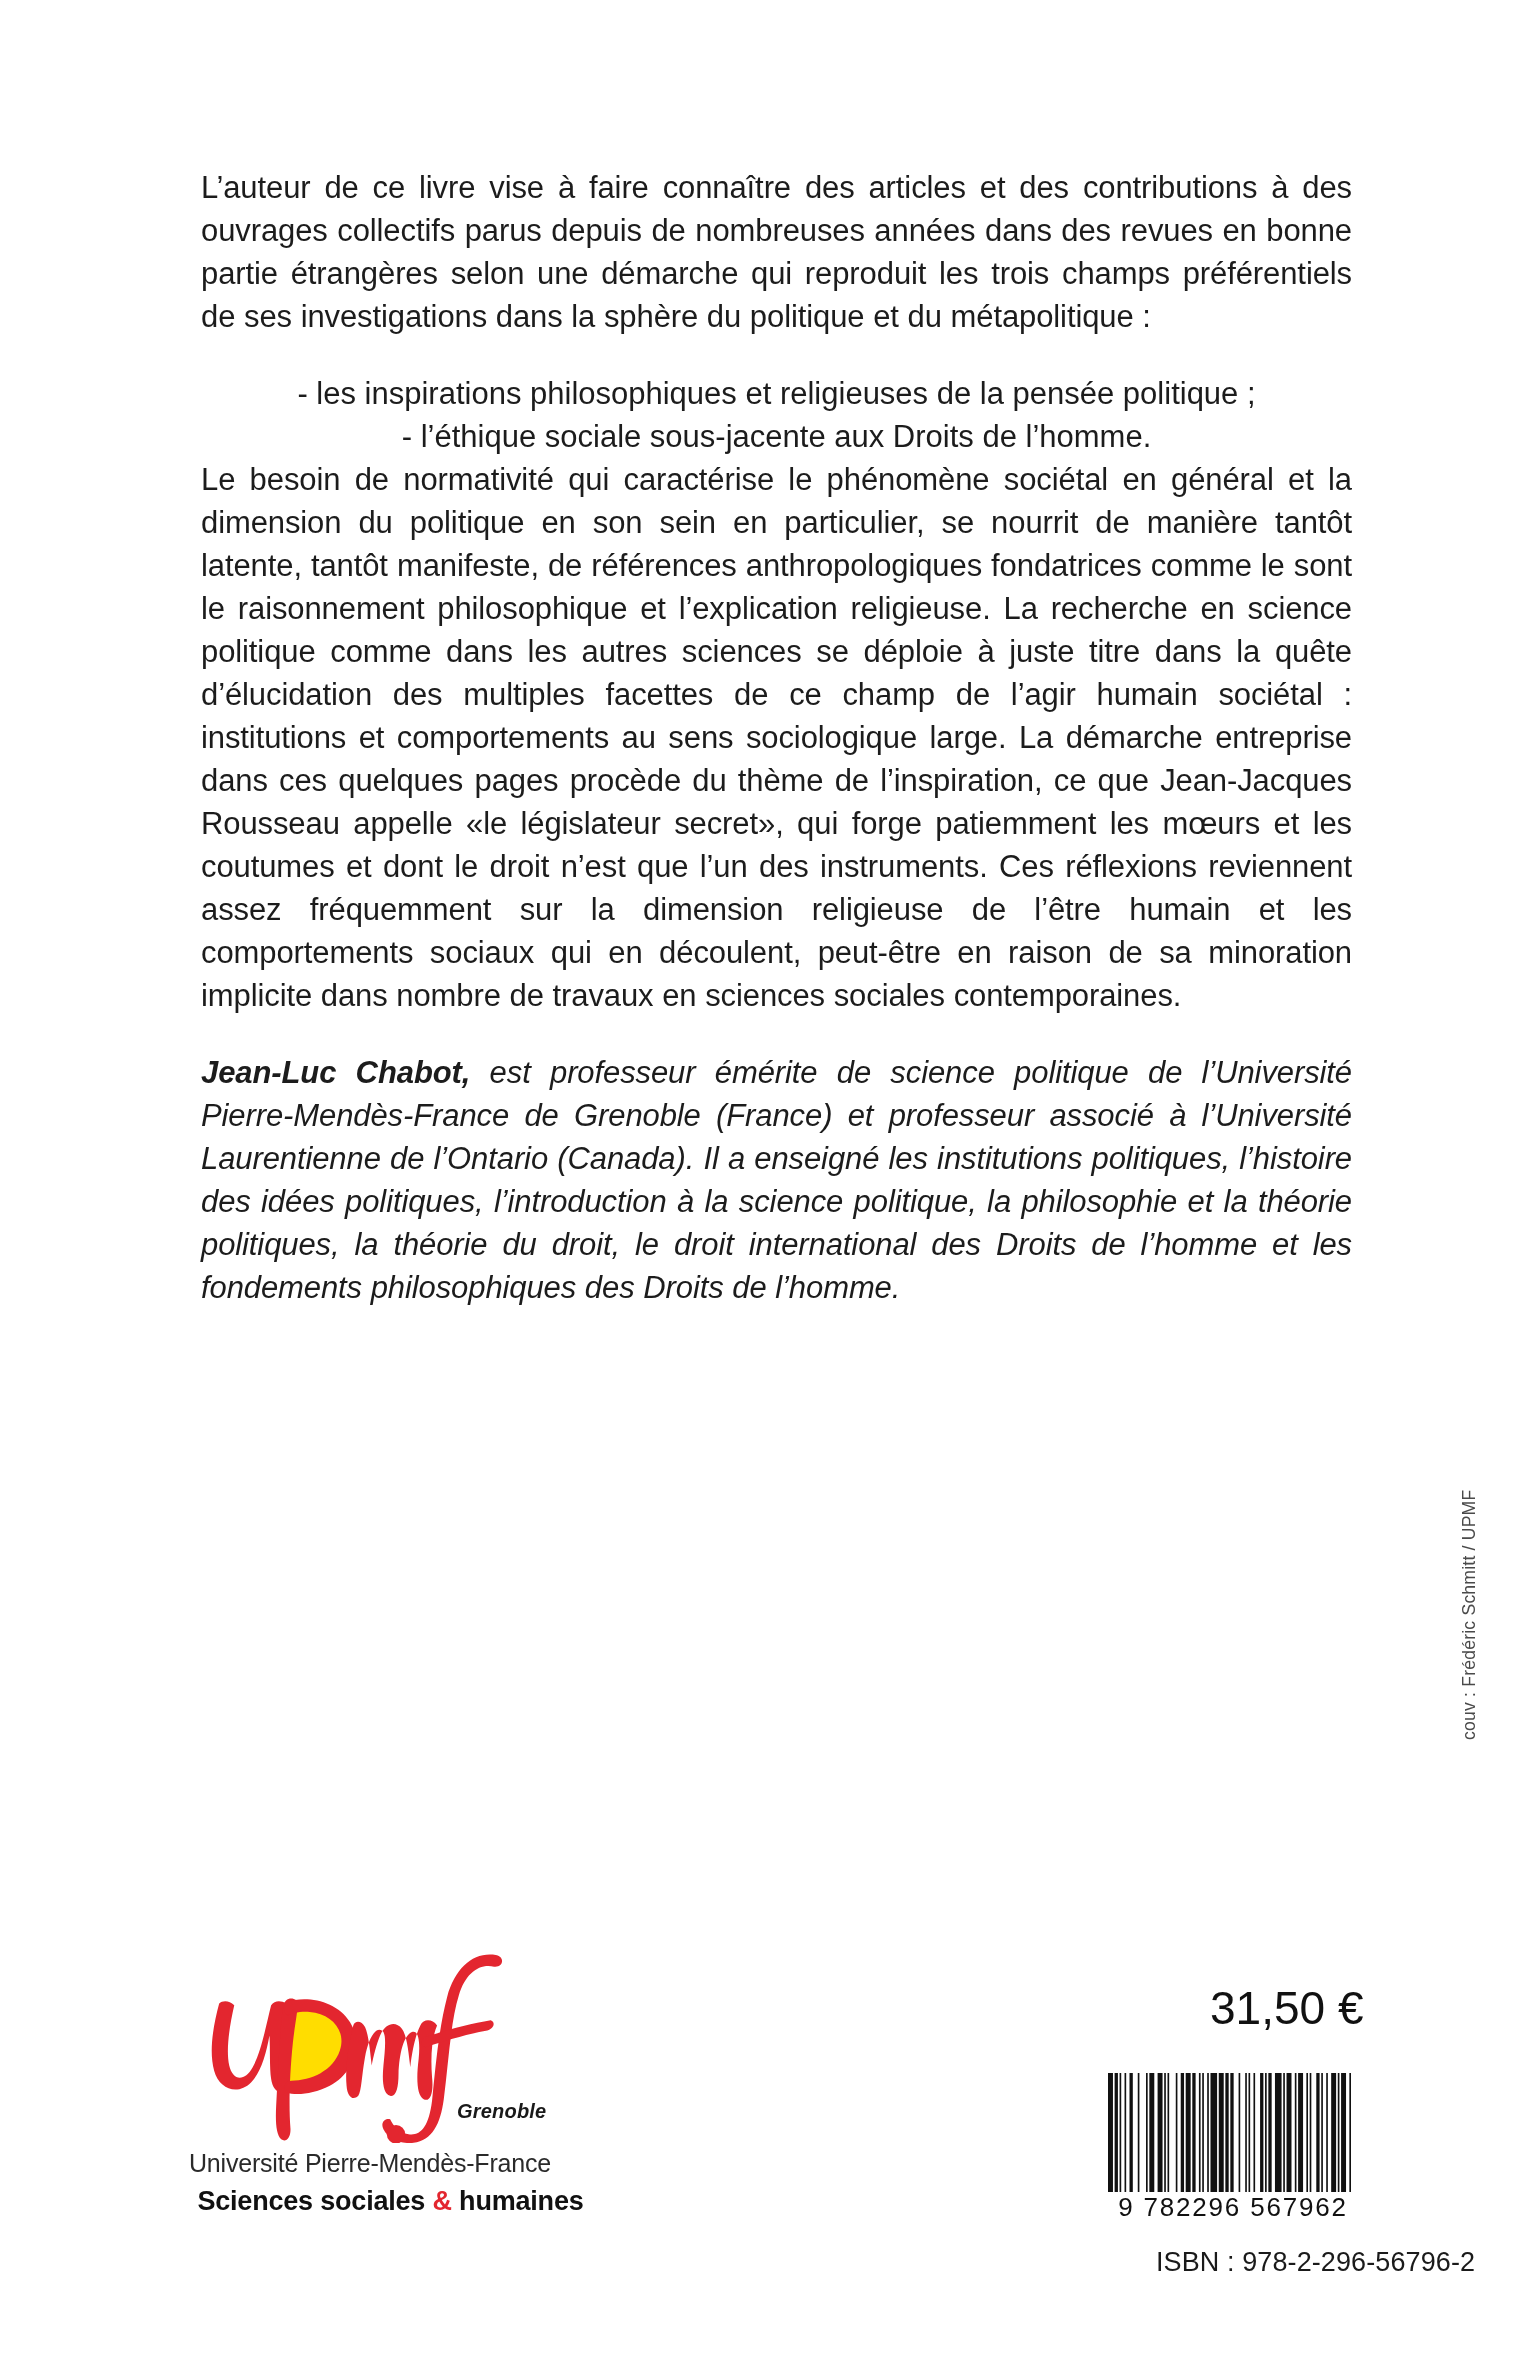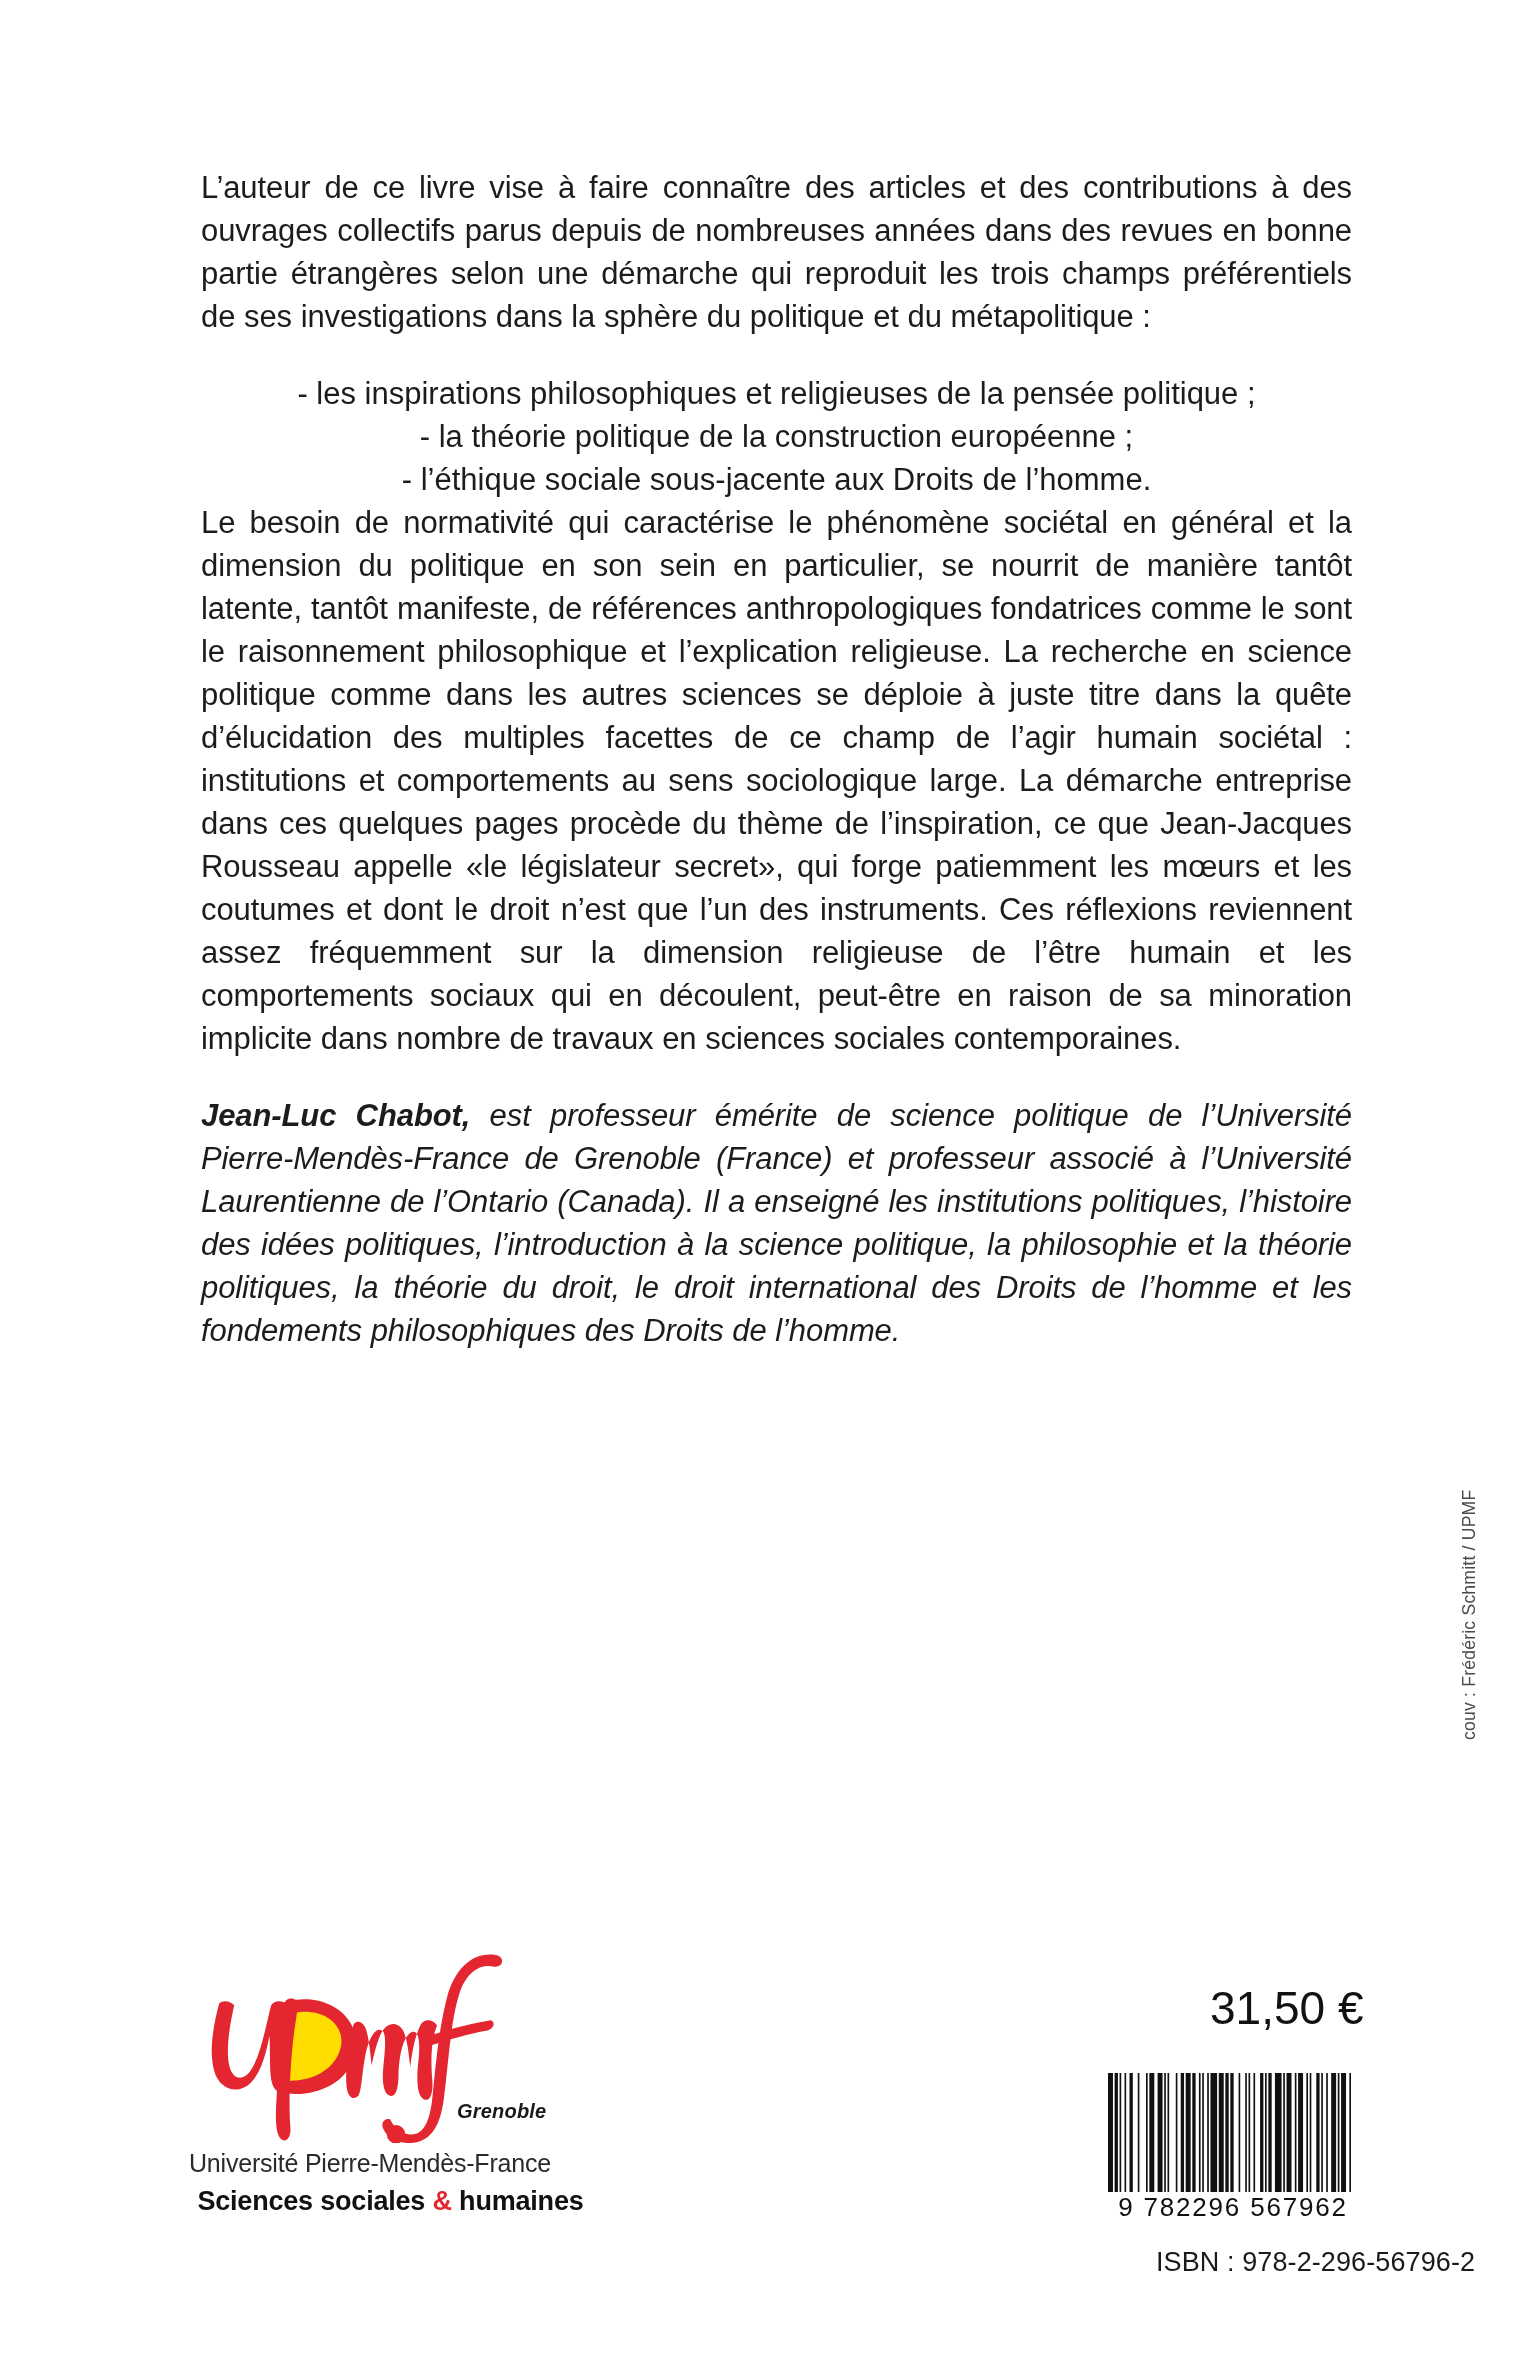--- a/index.html
+++ b/index.html
@@ -156,21 +156,20 @@
 </style>
 </head>
 <body>
 
 <div class="blurb">
 
   <p class="para">L’auteur de ce livre vise à faire connaître des articles et des contri­butions à des ouvrages collectifs parus depuis de nombreuses années dans des revues en bonne partie étrangères selon une démarche qui reproduit les trois champs préférentiels de ses inves­tigations dans la sphère du politique et du métapolitique :</p>
 
   <div class="bullets">
     <div>- les inspirations philosophiques et religieuses de la pensée politique ;</div>
-    <div>- la théorie politique de la construction européenne ;</div>
     <div>- l’éthique sociale sous-jacente aux Droits de l’homme.</div>
   </div>
 
   <p class="para">Le besoin de normativité qui caractérise le phénomène sociétal en général et la dimension du politique en son sein en particulier, se nourrit de manière tantôt latente, tantôt manifeste, de références anthropologiques fondatrices comme le sont le raisonnement philo­sophique et l’explication religieuse. La recherche en science politique comme dans les autres sciences se déploie à juste titre dans la quête d’élucidation des multiples facettes de ce champ de l’agir humain sociétal : institutions et comportements au sens socio­logique large. La démarche entreprise dans ces quelques pages procède du thème de l’inspiration, ce que Jean-Jacques Rousseau appelle «le législateur secret», qui forge patiemment les mœurs et les coutumes et dont le droit n’est que l’un des instruments. Ces réflexions reviennent assez fréquemment sur la dimension religieuse de l’être humain et les comportements sociaux qui en découlent, peut-être en raison de sa minoration implicite dans nombre de travaux en sciences sociales contemporaines.</p>
 
   <p class="para bio"><b>Jean-Luc Chabot,</b><span> est professeur émérite de science politique de l’Université Pierre-Mendès-France de Grenoble (France) et profes­seur associé à l’Université Laurentienne de l’Ontario (Canada). Il a enseigné les institutions politiques, l’histoire des idées politiques, l’introduction à la science politique, la philosophie et la théorie politiques, la théorie du droit, le droit international des Droits de l’homme et les fondements philosophiques des Droits de l’homme.</span></p>
 </div>
 
 <div class="credit">couv : Frédéric Schmitt / UPMF</div>
 

